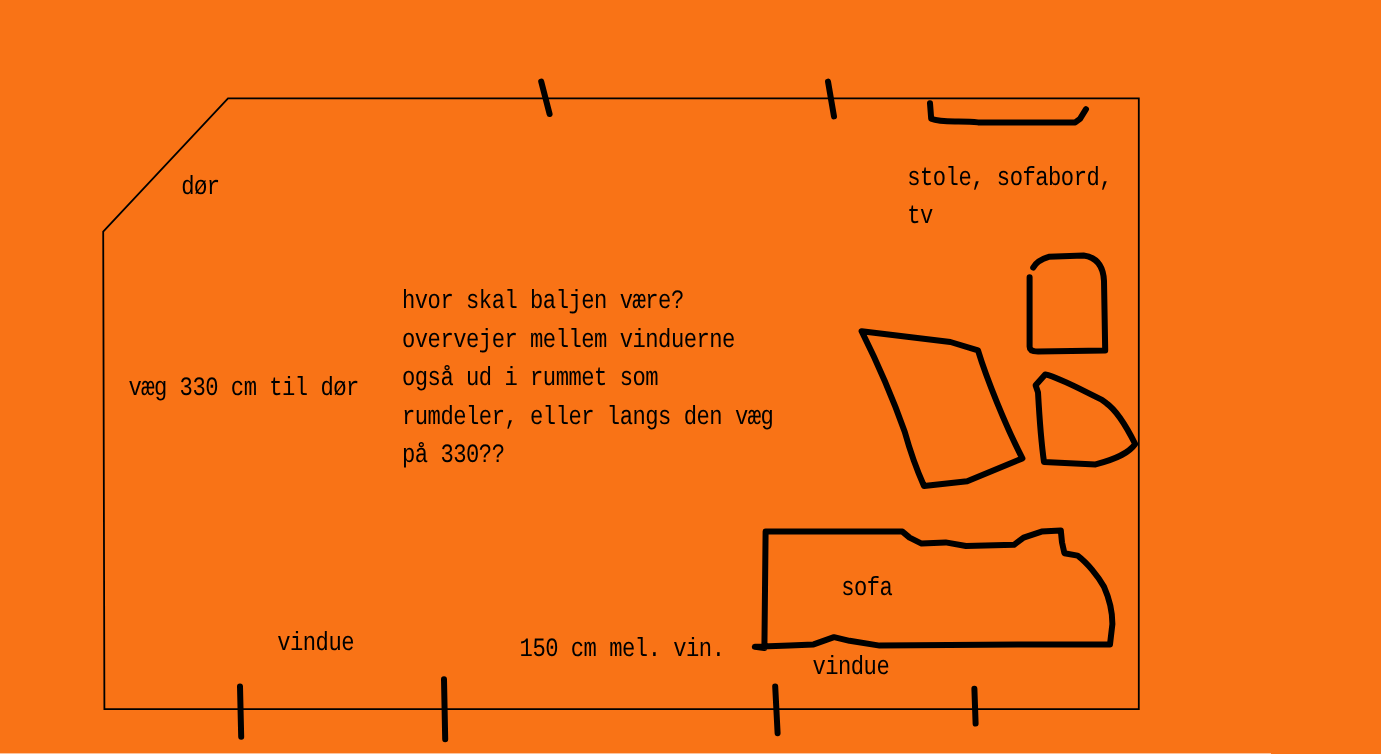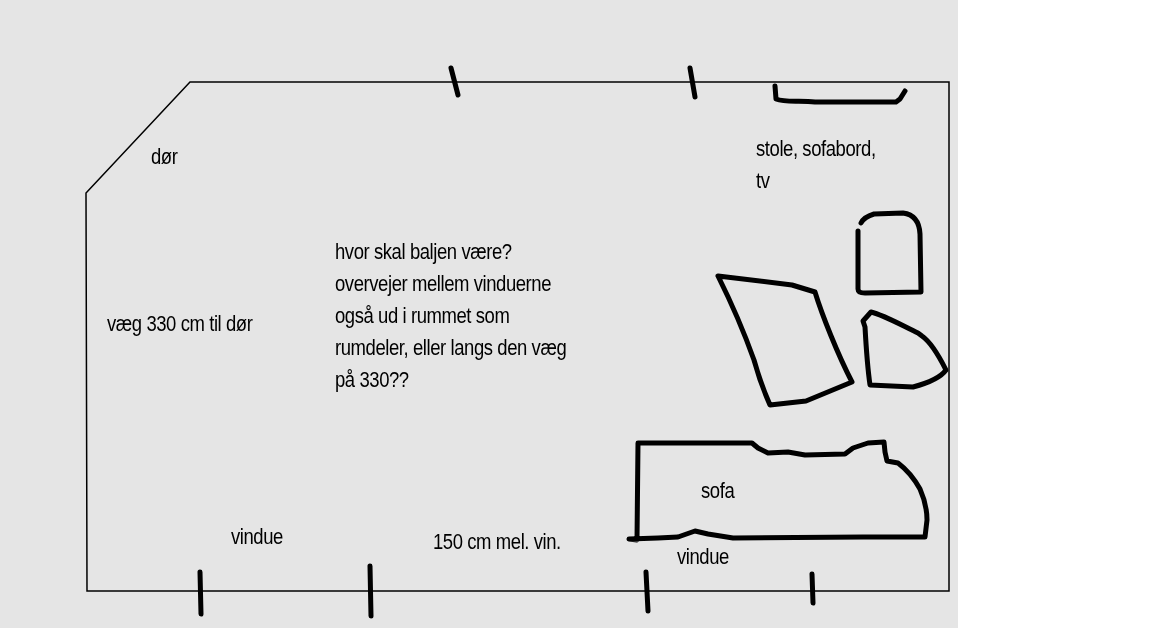--- a/index.html
+++ b/index.html
@@ -2,25 +2,25 @@
 <html><head>
 <meta charset="utf-8">
 <style>
   html, body {
     margin: 0;
     padding: 0;
     background: #ffffff;
   }
   .canvas {
     position: relative;
-    width: 958px;
+    width: 1151px;
     height: 628px;
-    background: #e5e5e5;
+    background: #f97316;
     overflow: hidden;
-    font-family: Liberation Sans, sans-serif;
+    font-family: Liberation Mono, monospace;
   }
   .sketch-svg {
     position: absolute;
     left: 0;
     top: 0;
     width: 1151px;
     height: 628px;
   }
   .wall {
     fill: none;

